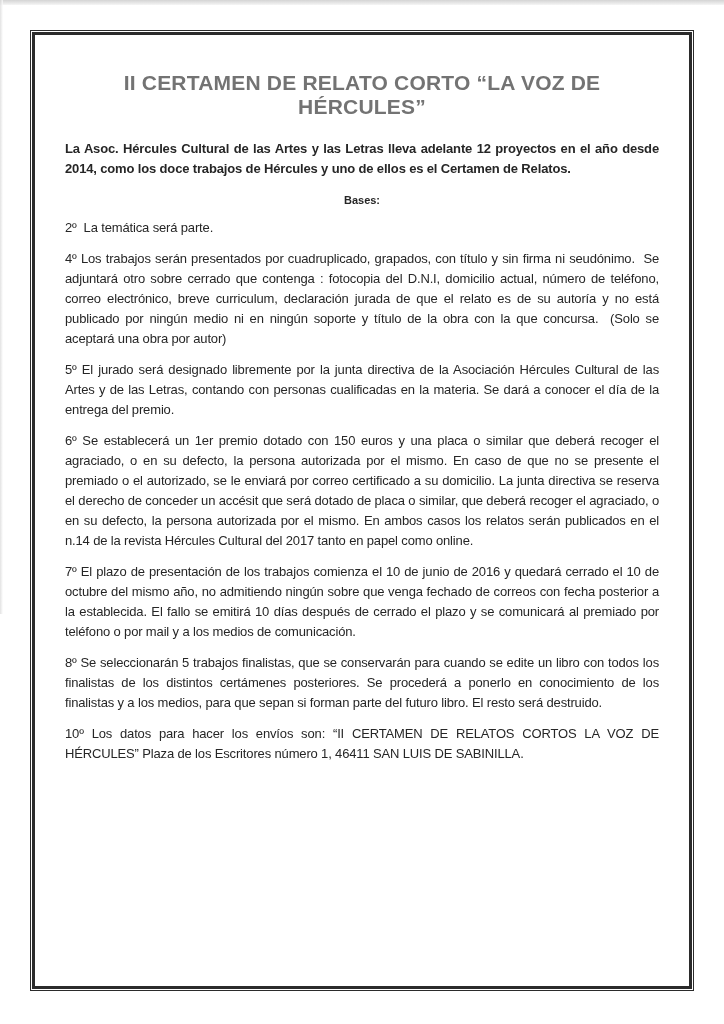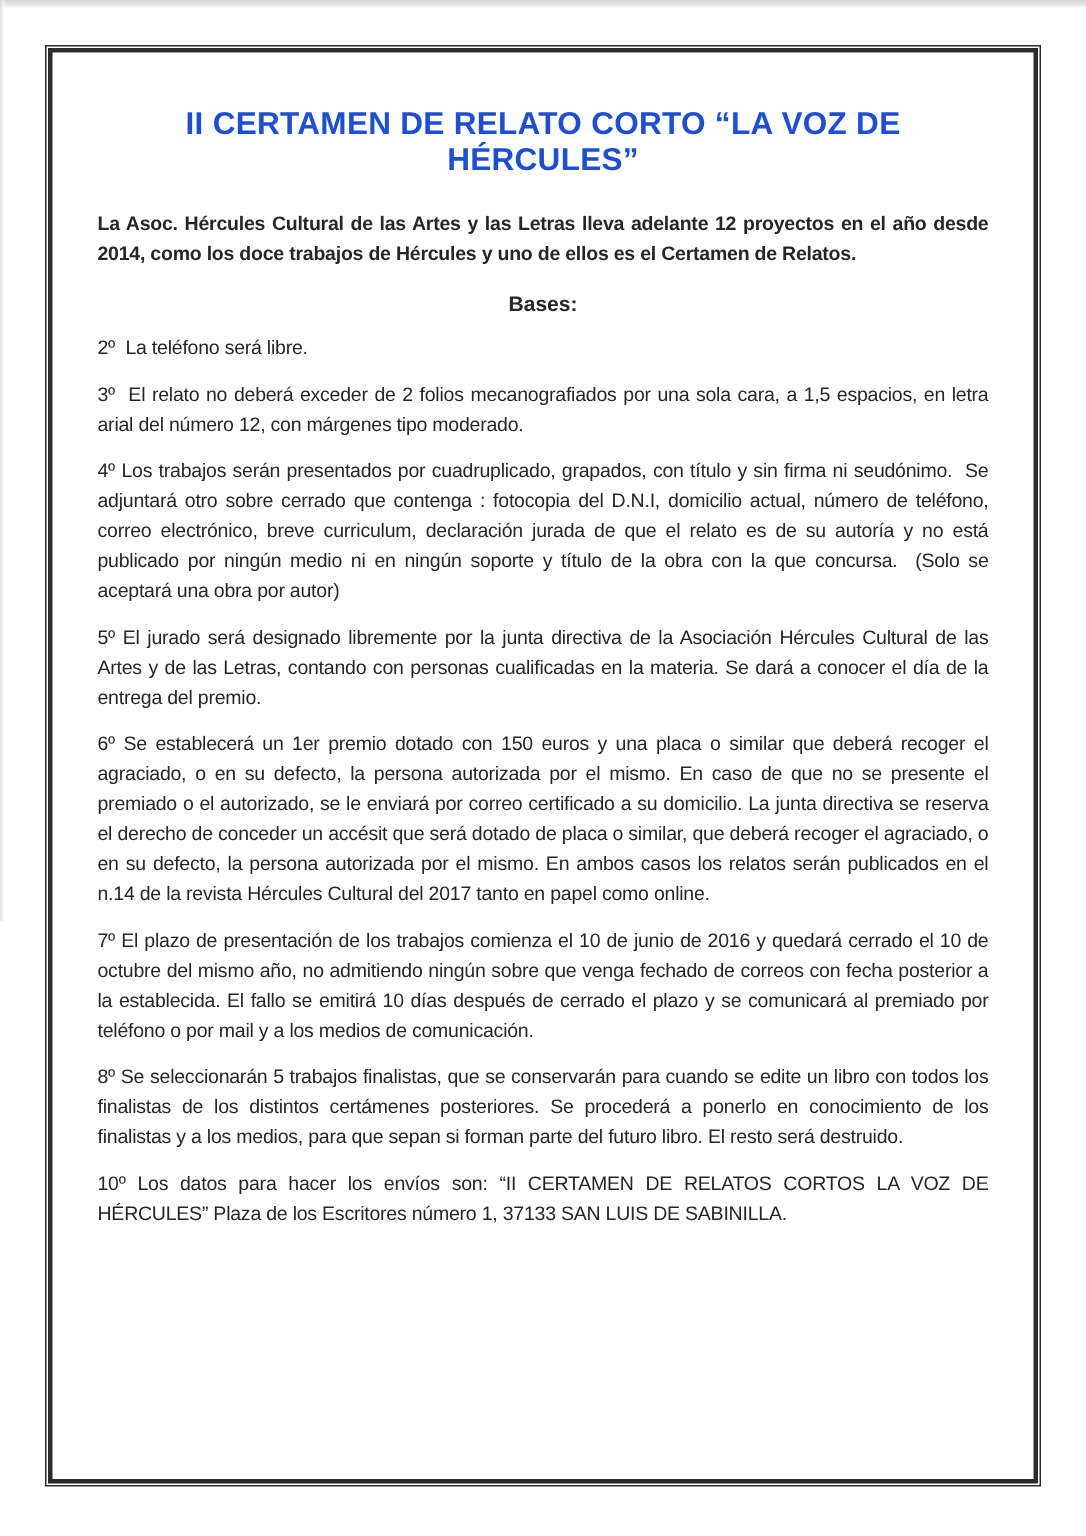--- a/index.html
+++ b/index.html
@@ -47,36 +47,36 @@
     border: 3px solid #2b2b2b;
     overflow: hidden;
   }
   .content {
     padding: 22px 30px 0 30px;
   }
   h1.doc-title {
     font-size: 21px;
     font-weight: bold;
     text-align: center;
-    color: #1d4ed8;
+    color: #737373;
     margin: 14px 0 20px 0;
     letter-spacing: 0.2px;
   }
   p.para {
     font-size: 13px;
     line-height: 20px;
     text-align: justify;
     margin: 0 0 11px 0;
     letter-spacing: -0.15px;
   }
   p.bold {
     font-weight: bold;
   }
   h2.bases {
-    font-size: 14px;
+    font-size: 11px;
     font-weight: bold;
     text-align: center;
     margin: 15px 0 12px 0;
   }
   .clause-num, .clause-text {
     white-space: pre-wrap;
   }
 </style>
 </head>
 <body>
@@ -88,32 +88,31 @@
   <div class="frame-inner">
     <div class="content">
 
       <h1 class="doc-title">II CERTAMEN DE RELATO CORTO “LA VOZ DE HÉRCULES”</h1>
 
       <p class="para bold">La Asoc. Hércules Cultural de las Artes y las Letras lleva adelante 12 proyectos en el año desde 2014, como los doce trabajos de Hércules y uno de ellos es el Certamen de Relatos.</p>
 
       <h2 class="bases">Bases:</h2>
 
 
-      <p class="para"><span class="clause-num">2º</span><span class="clause-text">  La teléfono será libre.</span></p>
+      <p class="para"><span class="clause-num">2º</span><span class="clause-text">  La temática será parte.</span></p>
 
-      <p class="para"><span class="clause-num">3º</span><span class="clause-text">  El relato no deberá exceder de 2 folios mecanografiados por una sola cara, a 1,5 espacios, en letra  arial del número 12, con márgenes tipo moderado.</span></p>
 
       <p class="para"><span class="clause-num">4º</span><span class="clause-text"> Los trabajos serán presentados por cuadruplicado, grapados, con título y sin firma ni seudónimo.  Se adjuntará otro sobre cerrado que contenga : fotocopia del D.N.I, domicilio actual, número de teléfono, correo electrónico, breve curriculum, declaración jurada de que el relato es de su autoría y no está publicado por ningún medio ni en ningún soporte y título de la obra con la que concursa.  (Solo se aceptará una obra por autor)</span></p>
 
       <p class="para"><span class="clause-num">5º</span><span class="clause-text"> El jurado será designado libremente por la junta directiva de la Asociación Hércules Cultural de las Artes y de las Letras, contando con personas cualificadas en la materia. Se dará a conocer el día de la entrega del premio.</span></p>
 
       <p class="para"><span class="clause-num">6º</span><span class="clause-text"> Se establecerá un 1er premio dotado con 150 euros y una placa o similar que deberá recoger el agraciado, o en su defecto, la persona autorizada por el mismo. En caso de que no se presente el premiado o el autorizado, se le enviará por correo certificado a su domicilio. La junta directiva se reserva  el derecho de conceder un accésit que será dotado de placa o similar, que deberá recoger el agraciado, o en su defecto, la persona autorizada por el mismo. En ambos casos los relatos serán publicados en el n.14 de la revista Hércules Cultural del 2017 tanto en papel como online.</span></p>
 
       <p class="para"><span class="clause-num">7º</span><span class="clause-text"> El plazo de presentación de los trabajos comienza el 10 de junio de 2016 y quedará cerrado el 10 de octubre del mismo año, no admitiendo ningún sobre que venga fechado de correos con fecha posterior a la establecida. El fallo se emitirá 10 días después de cerrado el plazo y se comunicará al premiado por teléfono o por mail y a los medios de comunicación.</span></p>
 
       <p class="para"><span class="clause-num">8º</span><span class="clause-text"> Se seleccionarán 5 trabajos finalistas, que se conservarán para cuando se edite un libro con todos los finalistas de los distintos certámenes posteriores. Se procederá a ponerlo en conocimiento de los finalistas y a los medios, para que sepan si forman parte del futuro libro. El resto será destruido.</span></p>
 
 
-      <p class="para"><span class="clause-num">10º</span><span class="clause-text"> Los datos para hacer los envíos son: “II CERTAMEN DE RELATOS CORTOS LA VOZ DE HÉRCULES” Plaza de los Escritores número 1, 37133 SAN LUIS DE SABINILLA.</span></p>
+      <p class="para"><span class="clause-num">10º</span><span class="clause-text"> Los datos para hacer los envíos son: “II CERTAMEN DE RELATOS CORTOS LA VOZ DE HÉRCULES” Plaza de los Escritores número 1, 46411 SAN LUIS DE SABINILLA.</span></p>
 
     </div>
   </div>
 </div>
 
 </body></html>

